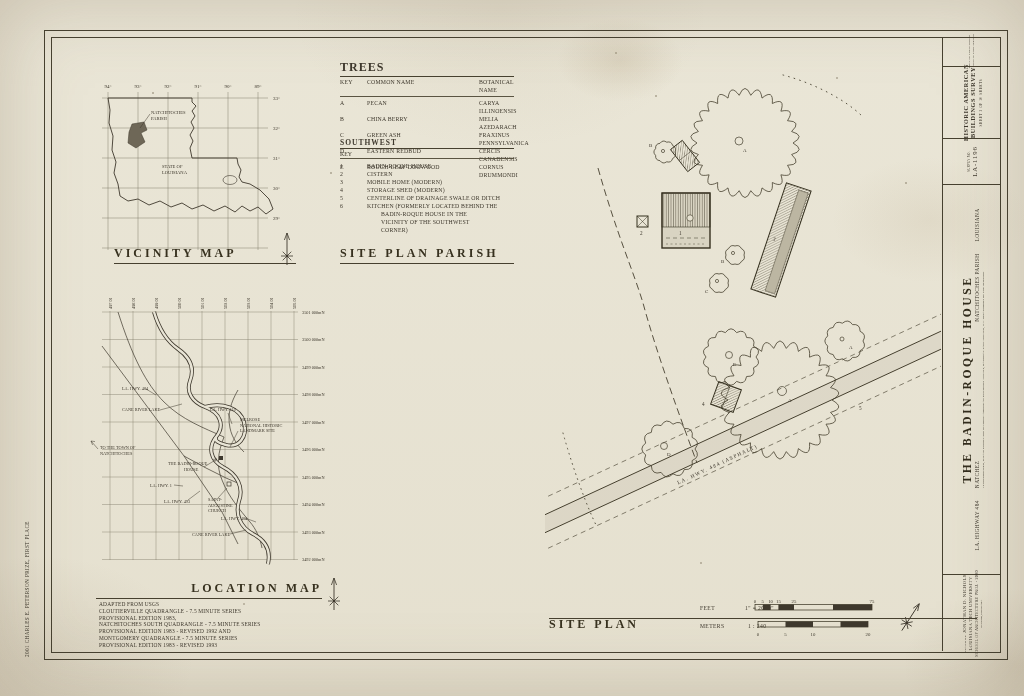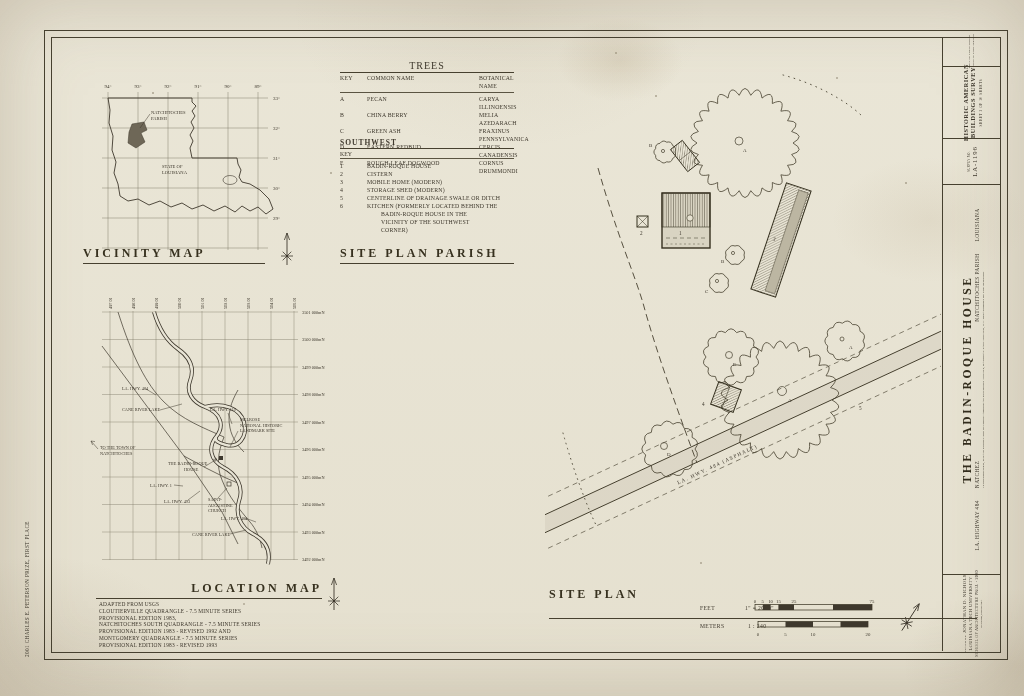--- a/index.html
+++ b/index.html
@@ -16,21 +16,21 @@
   .obord{position:absolute;left:44px;top:30px;width:962px;height:628px;border:1.3px solid #46402f;}
   .ibord{position:absolute;left:51px;top:37px;width:948px;height:614px;border:.8px solid #46402f;}
   .vline{position:absolute;border-left:.9px solid #46402f;}
   .hline{position:absolute;border-top:.8px solid #46402f;}
   .rot{position:absolute;transform:rotate(-90deg);display:flex;flex-direction:column;justify-content:center;align-items:center;white-space:nowrap;}
   .speck{position:absolute;border-radius:50%;background:rgba(95,82,58,.4);}
   .blocktitle{font-weight:bold;font-size:12px;letter-spacing:3px;color:#37311f;}
   .rule{position:absolute;border-top:1.1px solid #46402f;}
   svg text{font-family:"Liberation Serif",serif;fill:#3e382d;}
   .tbl{position:absolute;left:340px;top:60px;width:174px;}
-  .tbl .hd{font-size:10px;font-weight:normal;letter-spacing:1px;border-bottom:1px solid #46402f;padding-bottom:1px;text-align:center;}
+  .tbl .hd{font-size:12px;font-weight:bold;letter-spacing:1px;border-bottom:1px solid #46402f;padding-bottom:1px;}
   .trow{display:grid;grid-template-columns:27px 112px 1fr;font-size:5.8px;letter-spacing:.2px;line-height:1.38;}
   .thead{border-bottom:.7px solid #5a5442;padding:2px 0 1px 0;}
   .feat{position:absolute;left:340px;top:138px;width:174px;}
   .frow{display:grid;grid-template-columns:27px 1fr;font-size:5.8px;letter-spacing:.2px;line-height:1.38;}
   .keyline{font-size:5.8px;border-bottom:.7px solid #5a5442;padding:2px 0 1px 0;}
   .notes{position:absolute;left:99px;top:601px;font-size:5.4px;line-height:1.25;letter-spacing:.2px;}
 </style>
 </head>
 <body>
 
@@ -108,21 +108,21 @@
     <g font-size="4.6">
       <text x="59" y="36">NATCHITOCHES</text>
       <text x="59" y="41.5">PARISH</text>
     </g>
     <g font-size="4.6">
       <text x="70" y="90">STATE OF</text>
       <text x="70" y="95.5">LOUISIANA</text>
     </g>
     <use href="#narr" transform="translate(195,172)"></use>
   </svg>
-  <div style="position:absolute;left:83px;top:246px;">
+  <div style="position:absolute;left:114px;top:246px;">
     <div class="blocktitle">VICINITY MAP</div>
     <div class="rule" style="position:static;width:182px;margin-top:2px;"></div>
   </div>
 
   <div class="tbl">
     <div class="hd">TREES</div>
     <div class="trow thead">
       <span>KEY</span>
       <span>COMMON NAME</span>
       <span>BOTANICAL NAME</span>
@@ -404,21 +404,21 @@
     <g transform="rotate(-38 140 101)">
       <rect x="132.5" y="87" width="15" height="28" fill="url(#pd)" stroke="#35301f" stroke-width=".9"></rect>
       <line x1="132.5" y1="101" x2="147.5" y2="101" stroke="#35301f" stroke-width=".5"></line>
     </g>
 
     <text x="314" y="355" font-size="5.2">5</text>
 
     <use href="#narr" transform="translate(365,563) rotate(33)"></use>
   </svg>
 
-  <div style="position:absolute;left:549px;top:587px;">
+  <div style="position:absolute;left:549px;top:617px;">
     <div class="blocktitle">SITE PLAN</div>
   </div>
   <div class="rule" style="left:549px;top:618px;width:428px;"></div>
 
   <svg style="position:absolute;left:690px;top:594px;" width="300" height="50" viewBox="0 0 300 50">
     <g font-size="5.6" letter-spacing=".4">
       <text x="10" y="16">FEET</text>
       <text x="55" y="16">1" = 20'-0"</text>
       <text x="10" y="33.5">METERS</text>
       <text x="58" y="33.5">1 : 240</text>

